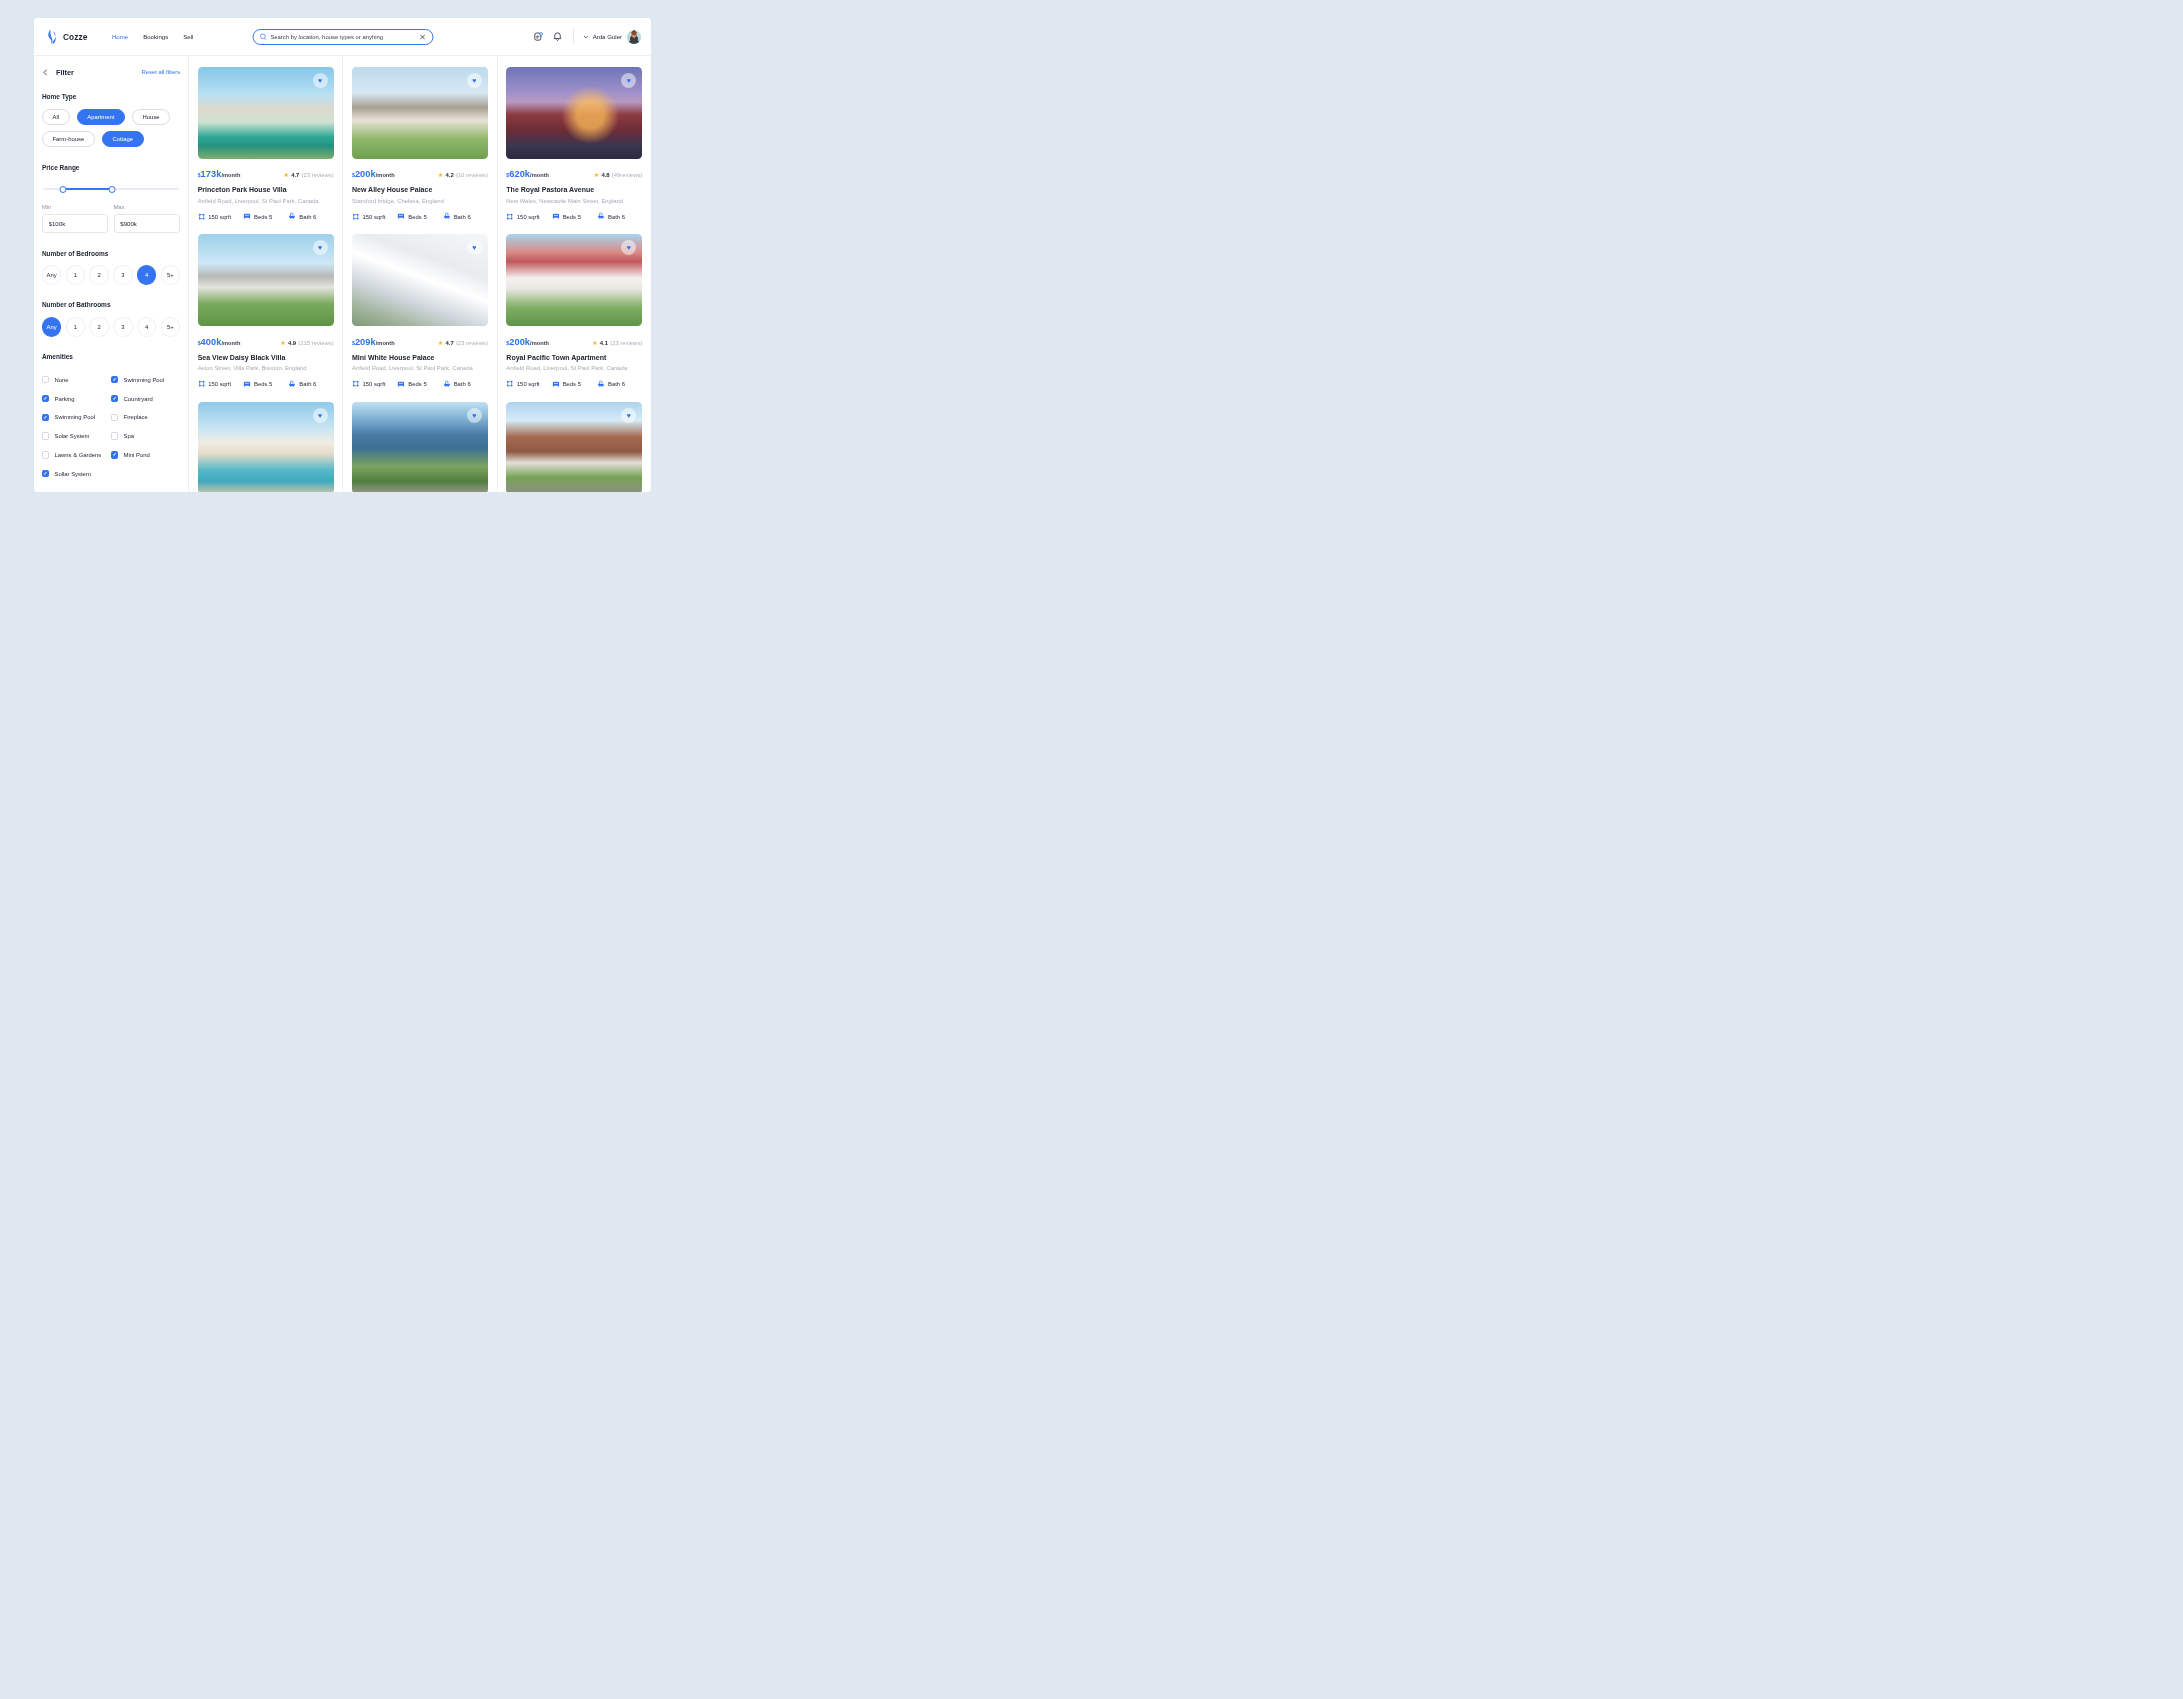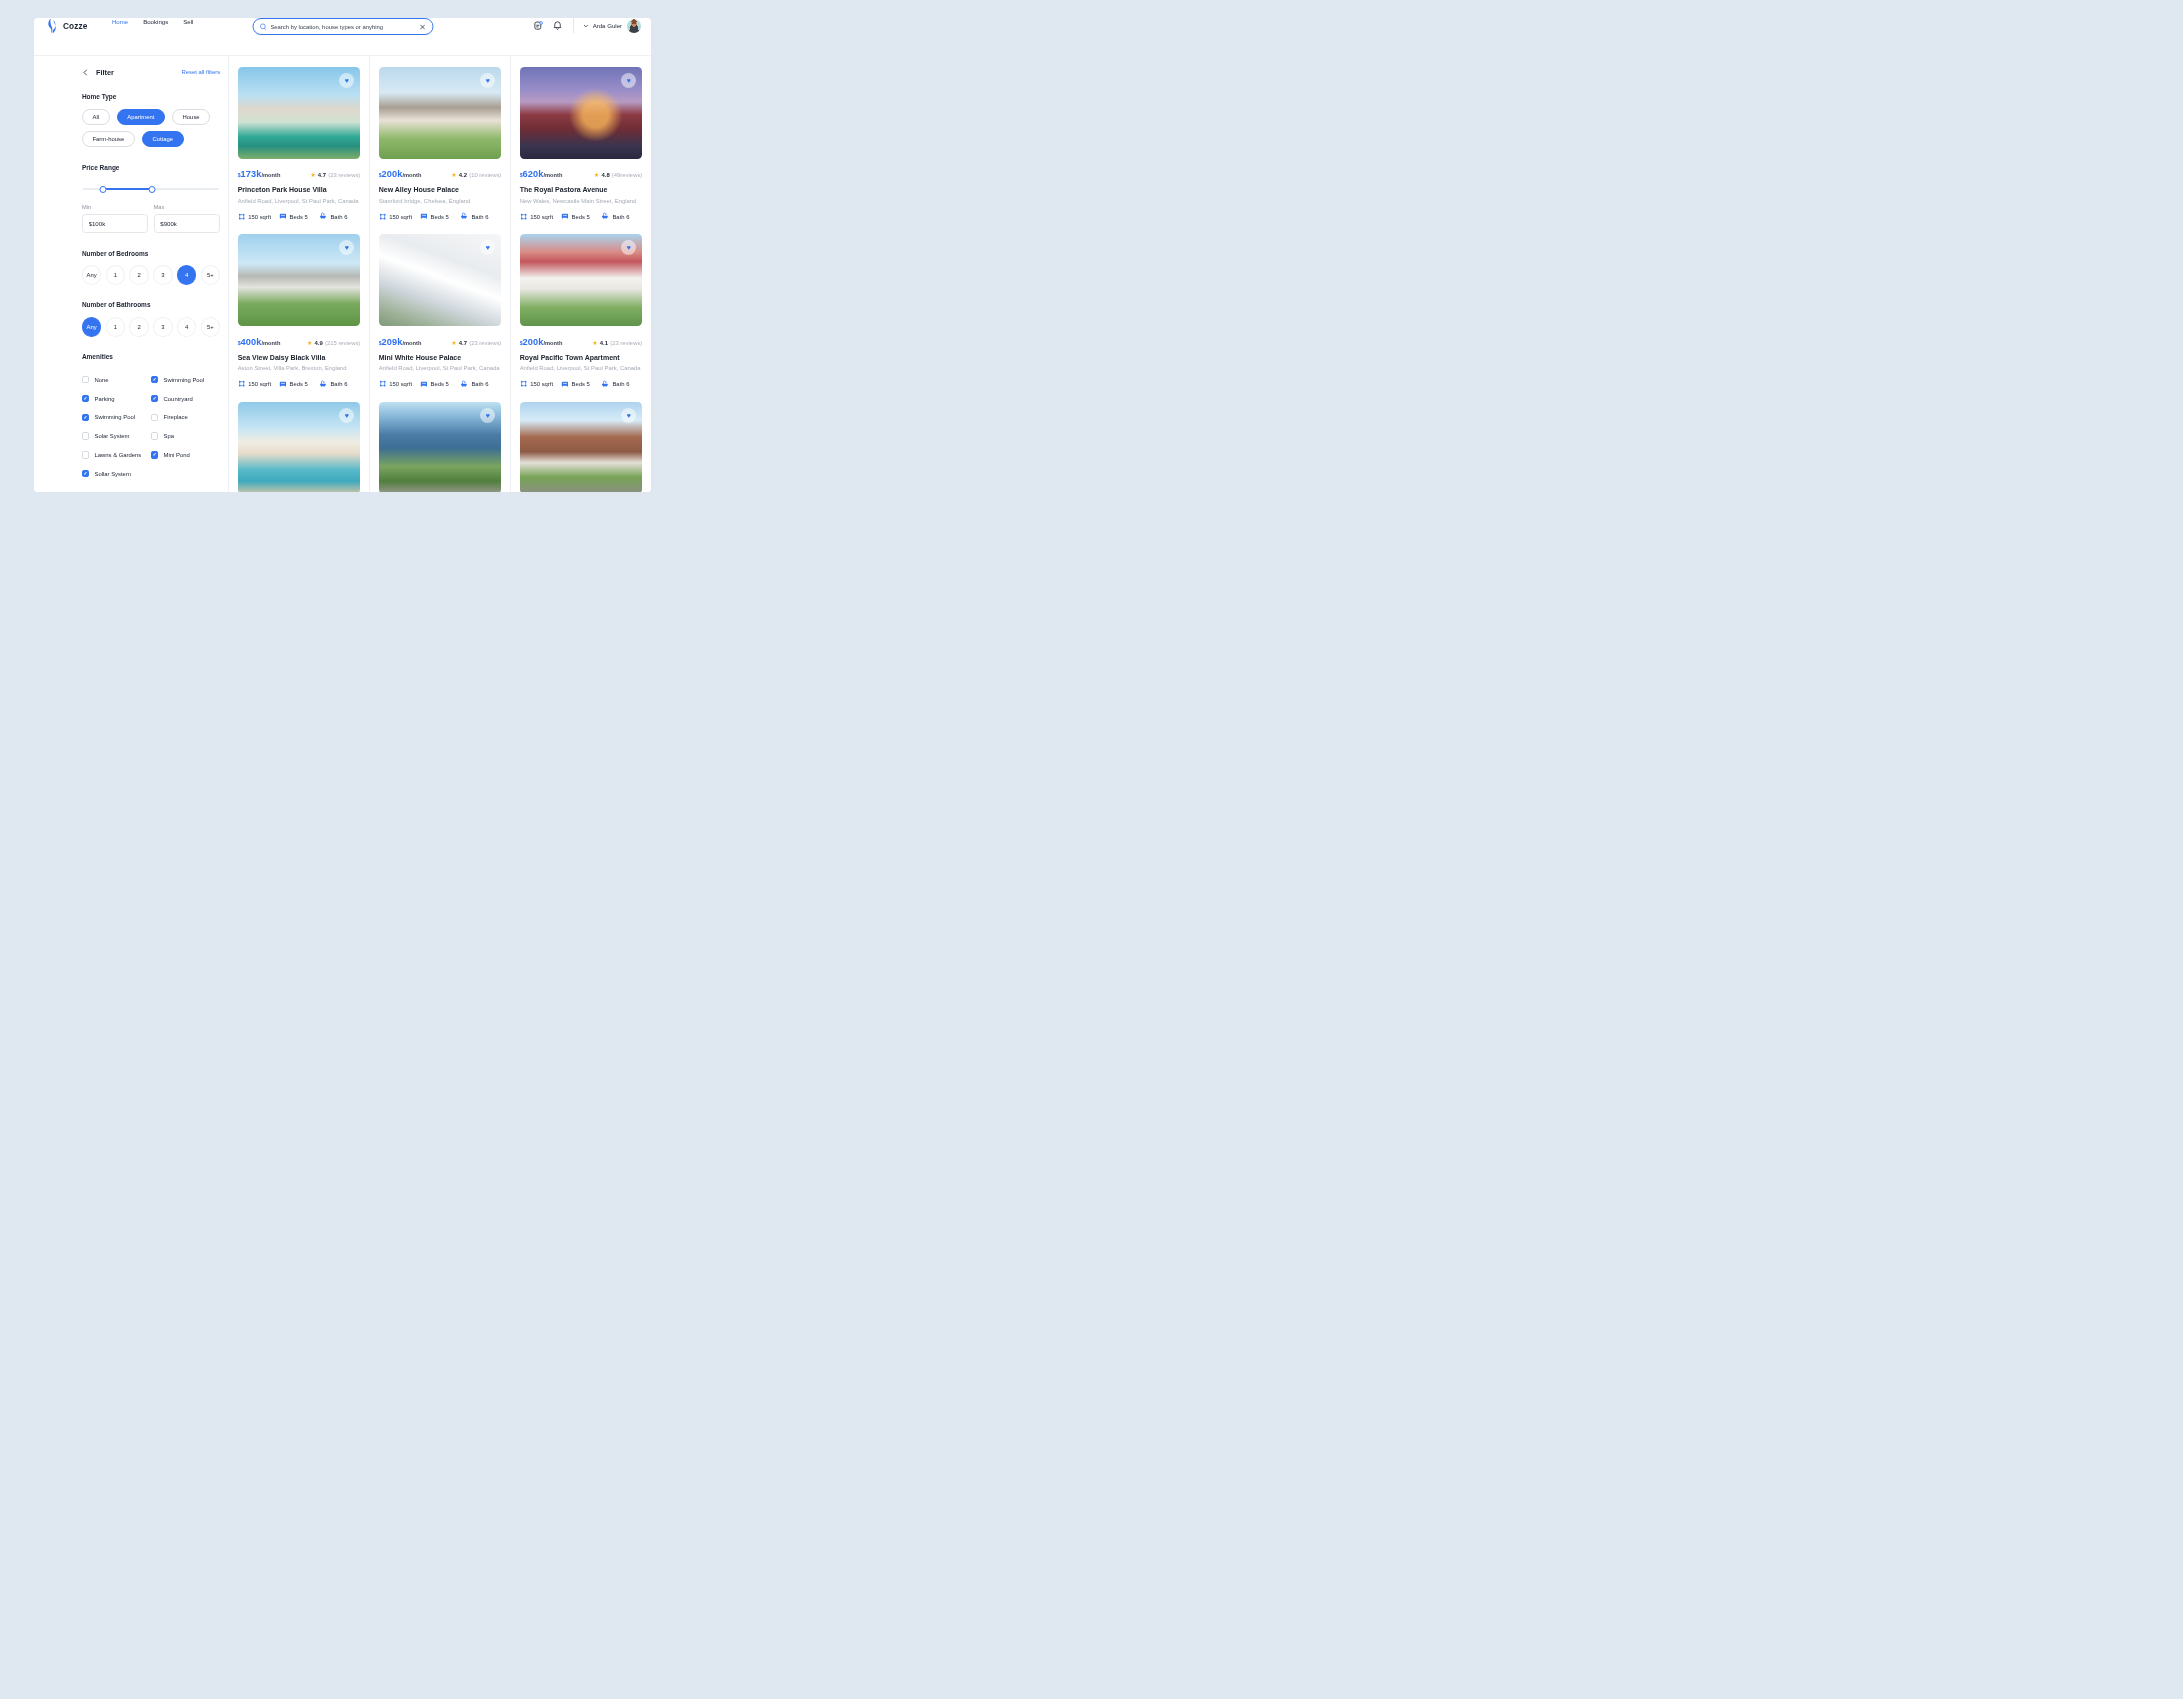--- a/index.html
+++ b/index.html
@@ -1,21 +1,21 @@
 <!DOCTYPE html>
 <html style="font-size:7px"><head>
 <meta charset="utf-8">
 <style>
   * { margin:0; padding:0; box-sizing:border-box; }
   html,body { width:685px; height:514px; }
   body { background:#dfe7f0; font-family:"Liberation Sans", sans-serif; color:#1c2333; overflow:hidden; }
   .app { width:617px; height:474px; margin:18.3px auto 0; background:#fff; border-radius:3.5px; overflow:hidden; display:flex; flex-direction:column; }
 
   
-  header { height:38px; flex:0 0 38px; display:flex; align-items:flex-start; padding:0 10.5px; border-bottom:0.4px solid #edf0f4; position:relative; }
+  header { height:38px; flex:0 0 38px; display:flex; align-items:center; padding:0 10.5px; border-bottom:0.4px solid #edf0f4; position:relative; }
   .logo-wrap { display:flex; align-items:center; gap:4.4px; }
   .logo-mark { width:14px; height:15.7px; }
   .logo-text { font-size:8.3px; font-weight:700; letter-spacing:0.1px; }
   nav { display:flex; gap:15px; margin-left:24.5px; }
   .nav-item { font-size:6.1px; color:#1c2333; cursor:pointer; text-decoration:none; }
   .nav-item.active { color:#3574f0; }
   .search { position:absolute; left:50%; transform:translateX(-50%); width:181px; height:16.6px; border:0.7px solid #3574f0; border-radius:8.7px; display:flex; align-items:center; padding:0 6.1px; gap:3.9px; background:#fff; }
   .search input { border:none; outline:none; flex:1; font-size:5.9px; font-family:inherit; color:#1c2333; background:transparent; }
   .search input::placeholder { color:#3a4152; }
   .hdr-right { margin-left:auto; display:flex; align-items:center; gap:7px; }
@@ -24,21 +24,21 @@
   .user { display:flex; align-items:center; gap:4.4px; cursor:pointer; }
   .user-name { font-size:6.1px; font-weight:500; }
   .avatar { width:14px; height:14px; border-radius:50%;
     background:
       radial-gradient(circle at 50% 20%, #8a4a2e 0 19%, rgba(0,0,0,0) 20%),
       radial-gradient(circle at 50% 36%, #c8886a 0 24%, rgba(0,0,0,0) 25%),
       radial-gradient(ellipse at 50% 92%, #3c3f46 0 46%, rgba(0,0,0,0) 47%),
       linear-gradient(#bfe0de,#a5d2cf); }
 
   
-  .content { flex:1; display:flex; overflow:hidden;margin-left:40px; }
+  .content { flex:1; display:flex; overflow:hidden; }
   aside { width:155px; flex:0 0 155px; border-right:0.4px solid #eceff3; padding:11.4px 7.9px 0; overflow:hidden; }
   .listings { flex:1; display:flex; overflow:hidden; }
   .col { flex:1; padding:10.5px 8.7px 0; overflow:hidden; }
   .col + .col { border-left:0.4px solid #eceff3; }
 
   
   .filter-head { display:flex; align-items:center; }
   .filter-title { font-size:7.4px; font-weight:600; margin-left:7px; }
   .reset { margin-left:auto; font-size:5.9px; font-weight:500; color:#3574f0; cursor:pointer; }
   .sec-h { font-size:6.5px; font-weight:600; margin-top:16.6px; }

